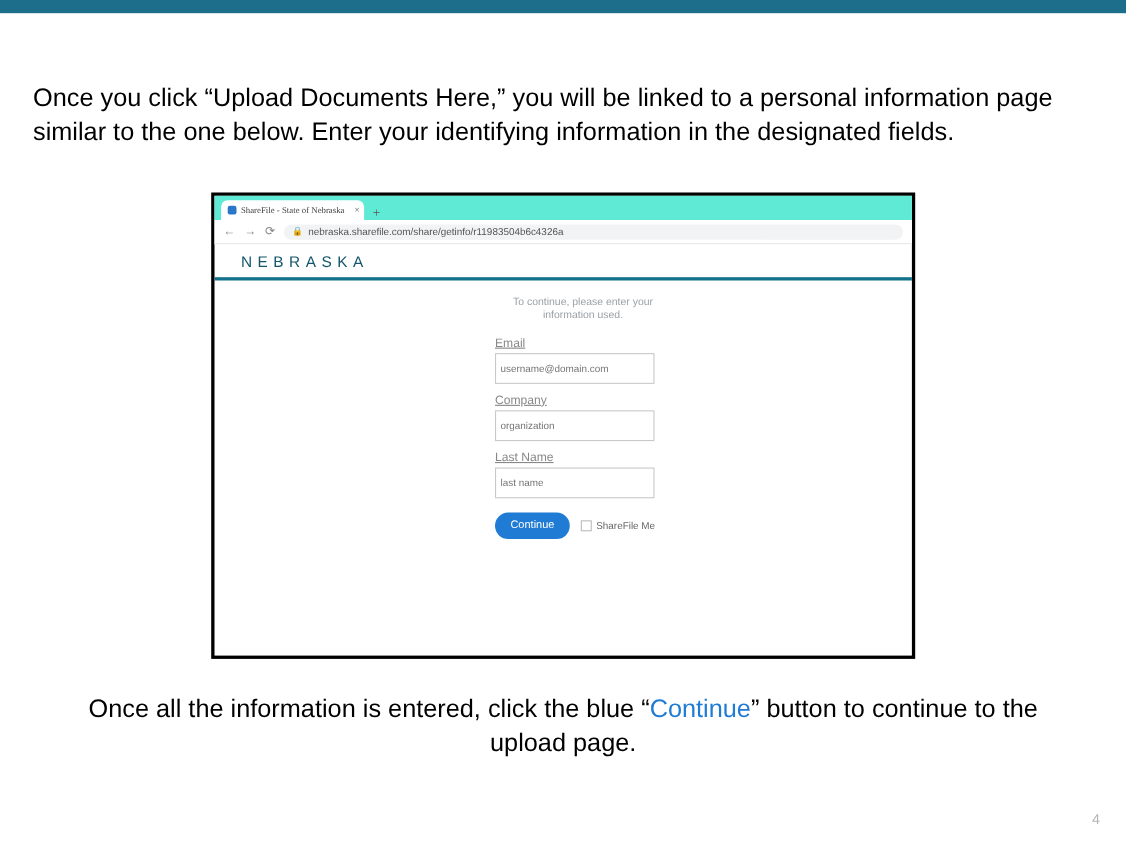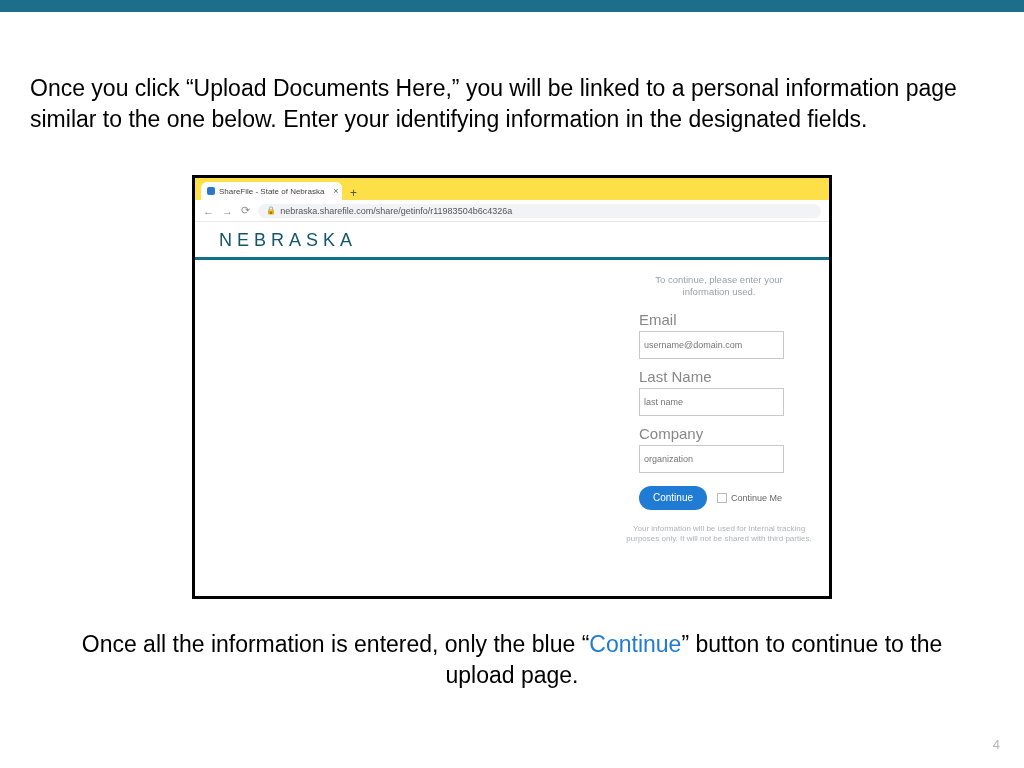--- a/index.html
+++ b/index.html
@@ -1,37 +1,37 @@
 <!DOCTYPE html>
 <html><head>
 <meta charset="utf-8">
 <style>
   * { box-sizing: border-box; margin: 0; padding: 0; }
   body { width: 1024px; height: 768px; background: #fff; font-family: Arial, Helvetica, sans-serif; overflow: hidden; position: relative; }
   .top-bar { width: 100%; height: 12px; background: #1d6e8a; }
   .intro { padding: 61px 30px 10px 30px; font-size: 23px; line-height: 1.35; color: #000; }
   .screenshot-wrap { display: flex; justify-content: center; margin-top: 30px; }
   .screenshot { width: 640px; height: 424px; border: 3px solid #000; background: #fff; display: flex; flex-direction: column; font-family: "Segoe UI", Arial, sans-serif; }
-  .chrome-tabs { height: 22px; background: #fde047; display: flex; align-items: flex-end; }
+  .chrome-tabs { height: 22px; background: #5eead4; display: flex; align-items: flex-end; font-family: Liberation Serif, serif; }
   .tab { background: #fff; height: 18px; border-radius: 6px 6px 0 0; margin-left: 6px; padding: 0 18px 0 6px; display: flex; align-items: center; gap: 4px; font-size: 8px; color: #444; position: relative; }
   .tab .favicon { width: 8px; height: 8px; background: #2a77c9; border-radius: 2px; }
   .tab .tab-close { position: absolute; right: 4px; font-size: 9px; color: #666; }
   .tab-plus { width: 14px; height: 14px; display: flex; align-items: center; justify-content: center; color: #555; font-size: 12px; margin-left: 4px; }
   .chrome-addr { height: 22px; background: #fff; display: flex; align-items: center; gap: 8px; padding: 0 8px; border-bottom: 1px solid #e8e8e8; font-size: 9px; color: #555; }
   .nav-icon { color: #888; font-size: 11px; }
   .urlbar { flex: 1; background: #f1f3f4; height: 14px; border-radius: 7px; display: flex; align-items: center; padding: 0 8px; gap: 4px; color: #555; }
   .lock { font-size: 8px; color: #555; }
   .site-header { padding: 8px 24px 6px 24px; }
-  .logo { font-family: Arial, sans-serif; font-size: 18px; letter-spacing: 5px; color: #13566b; font-weight: 400; }
+  .logo { font-family: Arial, sans-serif; font-size: 14px; letter-spacing: 5px; color: #13566b; font-weight: 400; }
   .site-divider { height: 3px; background: #13708a; width: 100%; }
-  .form-area { flex: 1; display: flex; justify-content: flex-end; padding-top: 14px; overflow: hidden; padding-left: 36px; }
+  .form-area { flex: 1; display: flex; justify-content: center; padding-top: 14px; overflow: hidden; padding-left: 36px; }
   .form-inner { width: 220px; display: flex; flex-direction: column; align-items: center; }
   .prompt { font-size: 9.5px; color: #9aa0a6; text-align: center; line-height: 1.3; margin-bottom: 12px; }
   .field { width: 145px; align-self: flex-start; margin-left: 30px; margin-bottom: 9px; }
-  .field-label { font-size: 15px; color: #888; margin-bottom: 3px; display: block; }
+  .field-label { font-size: 11px; color: #888; margin-bottom: 3px; display: block; text-decoration: underline; }
   .field input { width: 100%; height: 28px; border: 1px solid #c9c9c9; font-size: 9px; padding: 0 4px; color: #888; }
   .continue-row { align-self: flex-start; margin-left: 30px; display: flex; align-items: center; gap: 10px; margin-top: 4px; }
   .continue-btn { background: #1f7bd4; color: #fff; border: none; border-radius: 14px; height: 24px; padding: 0 14px; font-size: 10px; cursor: pointer; }
   .remember { display: flex; align-items: center; gap: 4px; font-size: 9px; color: #666; }
   .remember input { width: 10px; height: 10px; border: 1px solid #bbb; appearance: none; background: #fff; }
   .disclaimer { font-size: 8px; color: #aeb3b8; text-align: center; margin-top: 14px; line-height: 1.3; width: 190px; }
   .outro { text-align: center; font-size: 23px; color: #000; padding: 30px 80px 0 80px; line-height: 1.35; }
   .link-word { color: #1f7bd4; }
   .page-num { position: absolute; right: 24px; bottom: 16px; font-size: 13px; color: #b6b6b6; }
 </style>
@@ -76,44 +76,40 @@
           <span>information used.</span>
         </div>
 
         <div class="field">
           <span class="field-label">Email</span>
           <input type="text" placeholder="username@domain.com" style="">
         </div>
 
 
         <div class="field">
-          <span class="field-label">Last Name</span>
-          <input type="text" placeholder="last name" style="">
+          <span class="field-label">Company</span>
+          <input type="text" placeholder="organization" style="">
         </div>
 
         <div class="field">
-          <span class="field-label">Company</span>
-          <input type="text" placeholder="organization" style="">
+          <span class="field-label">Last Name</span>
+          <input type="text" placeholder="last name" style="">
         </div>
 
         <div class="continue-row">
           <button class="continue-btn">Continue</button>
           <label class="remember">
             <input type="checkbox" style="">
-            <span>Continue Me</span>
+            <span>ShareFile Me</span>
           </label>
         </div>
 
-        <div class="disclaimer">
-          <span>Your information will be used for internal tracking</span><br>
-          <span>purposes only. It will not be shared with third parties.</span>
-        </div>
       </div>
     </div>
 
   </div>
 </div>
 
 <p class="outro">
-  <span>Once all the information is entered, only the blue “</span><span class="link-word">Continue</span><span>” button to continue to the upload page.</span>
+  <span>Once all the information is entered, click the blue “</span><span class="link-word">Continue</span><span>” button to continue to the upload page.</span>
 </p>
 
 <div class="page-num">4</div>
 
 </body></html>

